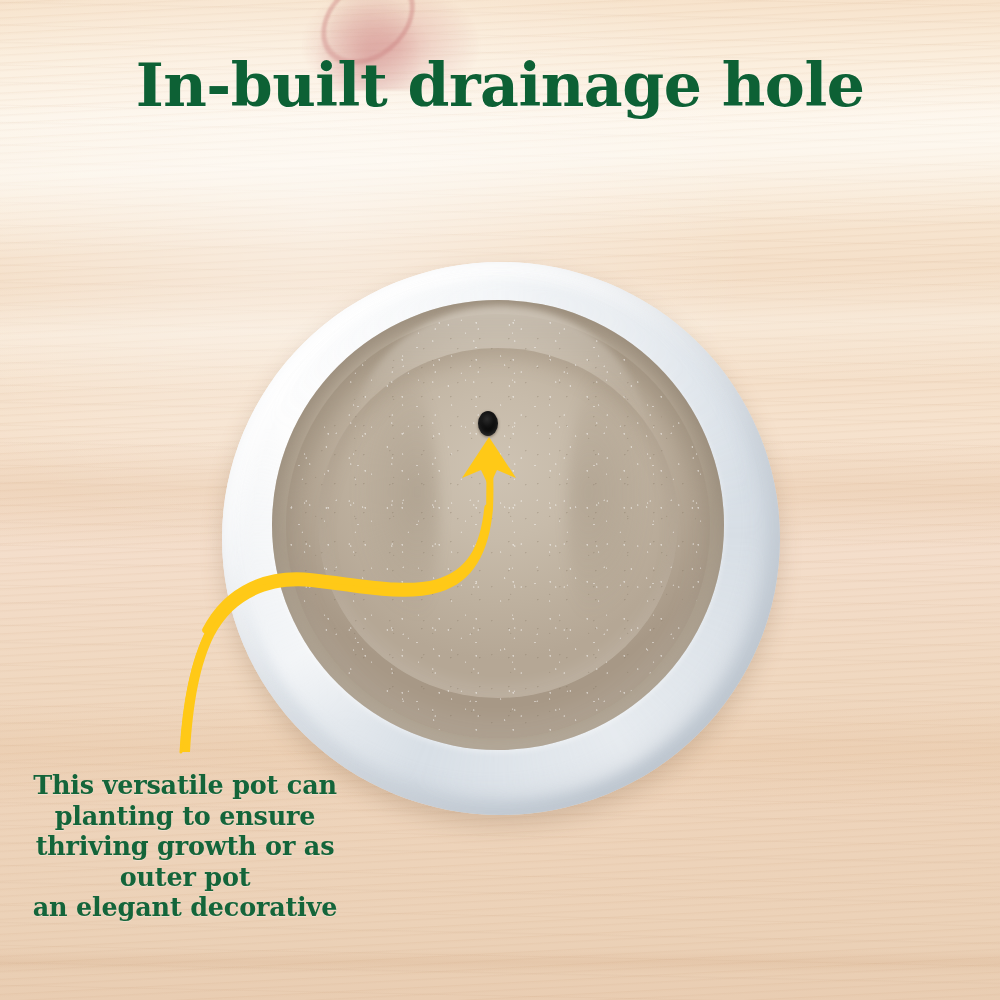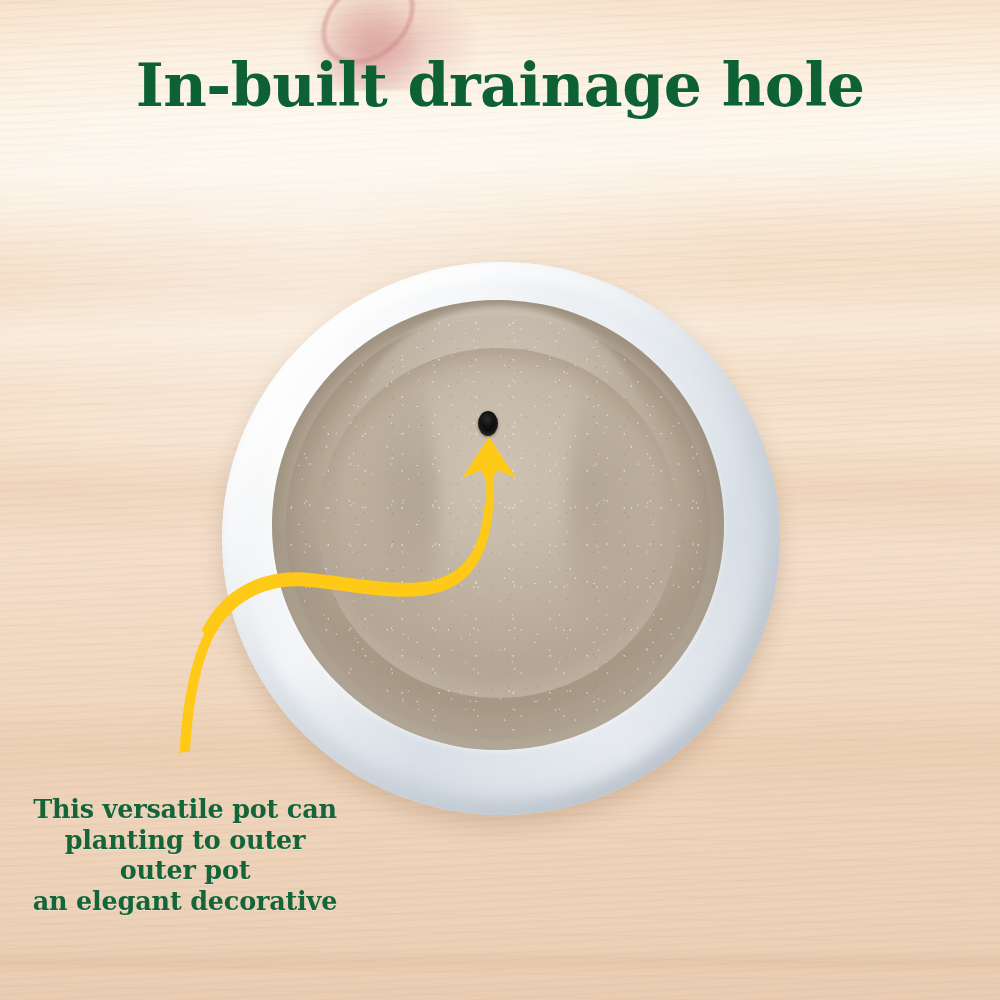--- a/index.html
+++ b/index.html
@@ -240,21 +240,20 @@
   .caption{
     position:absolute;left:14px;top:770px;width:342px;
     text-align:center;
     font-family:"DejaVu Serif", serif;
     font-weight:700;
     font-size:25.5px;
     line-height:1.20;
     letter-spacing:-0.2px;
     color:#14653a;
     text-shadow:0 1px 0 rgba(255,255,255,0.28);
-    margin-top:24px;
   }
   .caption .ln{display:block;}
 </style>
 </head>
 <body>
 
 <div id="stage">
 
   <div class="wood-base"></div>
   <div class="wood-grain"></div>
@@ -309,18 +308,19 @@
              L462,478
              Z" fill="#FFC917"></path>
   </svg>
 
   <div class="heading">
     <span class="ln">In-built drainage hole</span>
   </div>
 
   <div class="caption">
     <span class="ln">This versatile pot can</span>
-    <span class="ln">planting to outer</span>
+    <span class="ln">planting to ensure</span>
+    <span class="ln">thriving growth or as</span>
     <span class="ln">outer pot</span>
     <span class="ln">an elegant decorative</span>
   </div>
 
 </div>
 
 </body></html>

